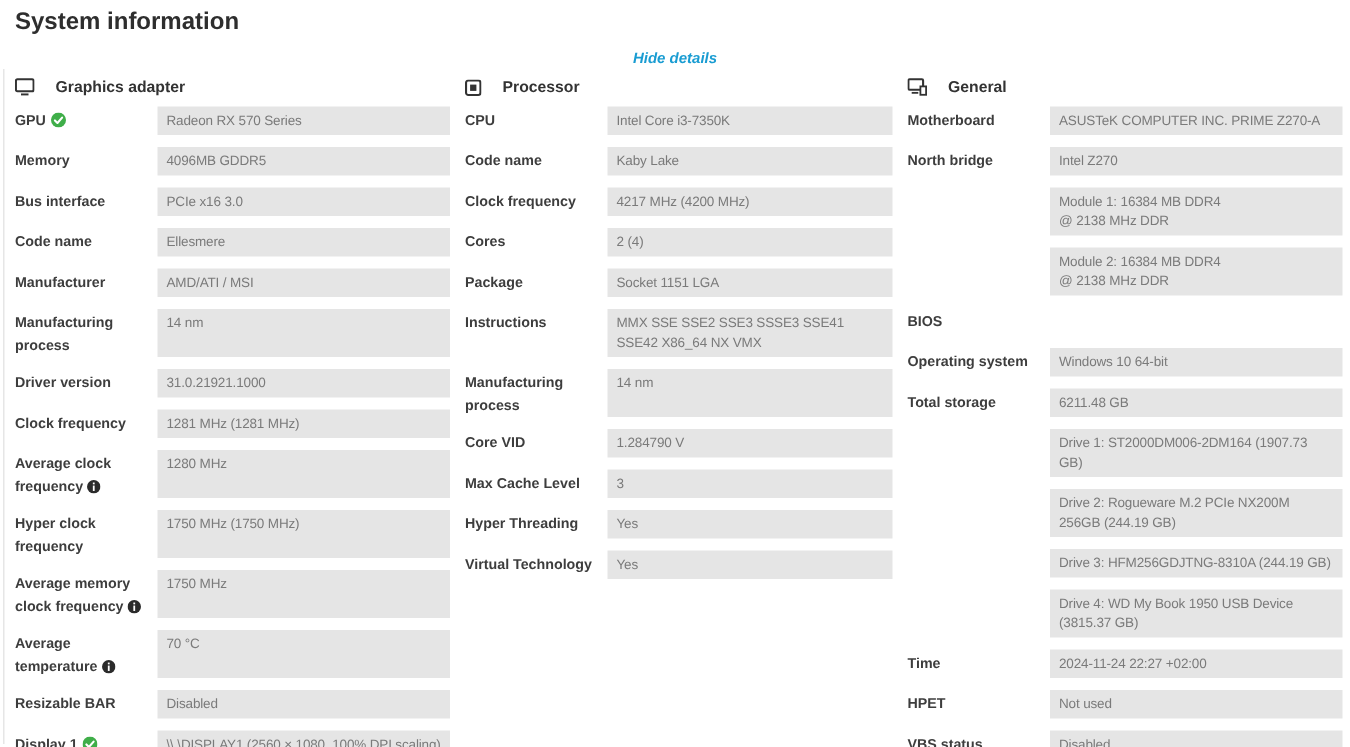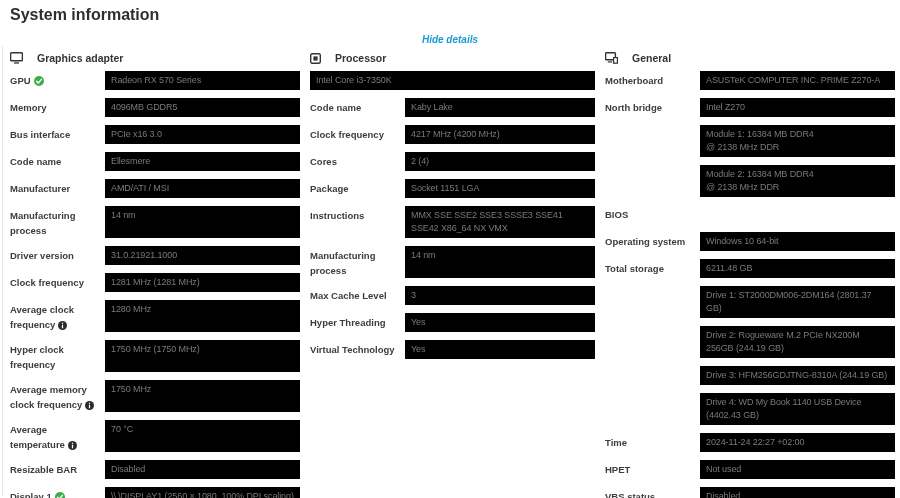--- a/index.html
+++ b/index.html
@@ -21,21 +21,21 @@
   .sec-header { display:flex; align-items:center; gap:14px; margin-bottom:6px; height:14px; }
   .sec-title { font-size:10.5px; font-weight:bold; color:#333; }
   .sec-icon { display:inline-flex; line-height:0; }
   .row { display:flex; align-items:stretch; margin-bottom:8px; min-height:19px; }
   .lab {
     width:95px; flex:none; box-sizing:border-box;
     font-size:9.5px; font-weight:bold; color:#3d3d3d;
     line-height:15px; padding:2px 3px 0 0;
   }
   .val {
-    flex:1; box-sizing:border-box; background:#000000;
+    flex:1; box-sizing:border-box; background:#e5e5e5;
     font-size:9px; color:#7a7a7a; line-height:13px;
     padding:3px 6px; white-space:pre-line; letter-spacing:-0.1px;
     min-width:0;
   }
   .badge { display:inline-block; margin-left:3px; vertical-align:-2px; line-height:0; }
 </style>
 </head>
 <body>
 
 <div class="edge"></div>
@@ -136,20 +136,21 @@
       <div class="sec-header">
         <span class="sec-icon">
           <svg width="11" height="11" viewBox="0 0 11 11">
             <rect x="0.7" y="0.7" width="9.6" height="9.6" rx="1.5" fill="none" stroke="#333333" stroke-width="1.4"></rect>
             <rect x="3.4" y="3.4" width="4.2" height="4.2" fill="#333333"></rect>
           </svg>
         </span>
         <span class="sec-title">Processor</span>
       </div>
       <div class="row">
+        <div class="lab">CPU</div>
         <div class="val">Intel Core i3-7350K</div>
       </div>
       <div class="row">
         <div class="lab">Code name</div>
         <div class="val">Kaby Lake</div>
       </div>
       <div class="row">
         <div class="lab">Clock frequency</div>
         <div class="val">4217 MHz (4200 MHz)</div>
       </div>
@@ -161,20 +162,24 @@
         <div class="lab">Package</div>
         <div class="val">Socket 1151 LGA</div>
       </div>
       <div class="row">
         <div class="lab">Instructions</div>
         <div class="val">MMX SSE SSE2 SSE3 SSSE3 SSE41 SSE42 X86_64 NX VMX</div>
       </div>
       <div class="row">
         <div class="lab">Manufacturing process</div>
         <div class="val">14 nm</div>
+      </div>
+      <div class="row">
+        <div class="lab">Core VID</div>
+        <div class="val">1.284790 V</div>
       </div>
       <div class="row">
         <div class="lab">Max Cache Level</div>
         <div class="val">3</div>
       </div>
       <div class="row">
         <div class="lab">Hyper Threading</div>
         <div class="val">Yes</div>
       </div>
       <div class="row">
@@ -217,33 +222,33 @@
       <div class="row">
         <div class="lab">Operating system</div>
         <div class="val">Windows 10 64-bit</div>
       </div>
       <div class="row">
         <div class="lab">Total storage</div>
         <div class="val">6211.48 GB</div>
       </div>
       <div class="row">
         <div class="lab"></div>
-        <div class="val">Drive 1: ST2000DM006-2DM164 (2801.37 GB)</div>
+        <div class="val">Drive 1: ST2000DM006-2DM164 (1907.73 GB)</div>
       </div>
       <div class="row">
         <div class="lab"></div>
         <div class="val">Drive 2: Rogueware M.2 PCIe NX200M 256GB (244.19 GB)</div>
       </div>
       <div class="row">
         <div class="lab"></div>
         <div class="val">Drive 3: HFM256GDJTNG-8310A (244.19 GB)</div>
       </div>
       <div class="row">
         <div class="lab"></div>
-        <div class="val">Drive 4: WD My Book 1140 USB Device (4402.43 GB)</div>
+        <div class="val">Drive 4: WD My Book 1950 USB Device (3815.37 GB)</div>
       </div>
       <div class="row">
         <div class="lab">Time</div>
         <div class="val">2024-11-24 22:27 +02:00</div>
       </div>
       <div class="row">
         <div class="lab">HPET</div>
         <div class="val">Not used</div>
       </div>
       <div class="row">

